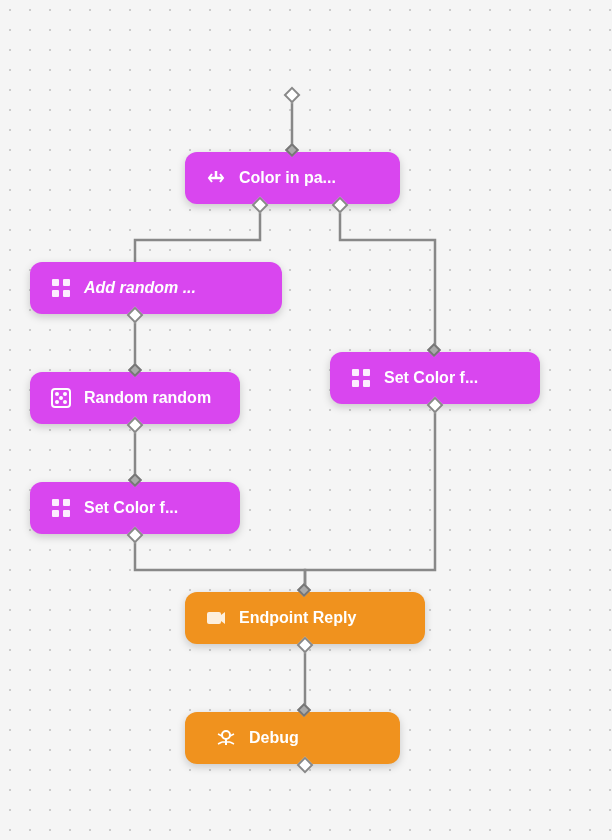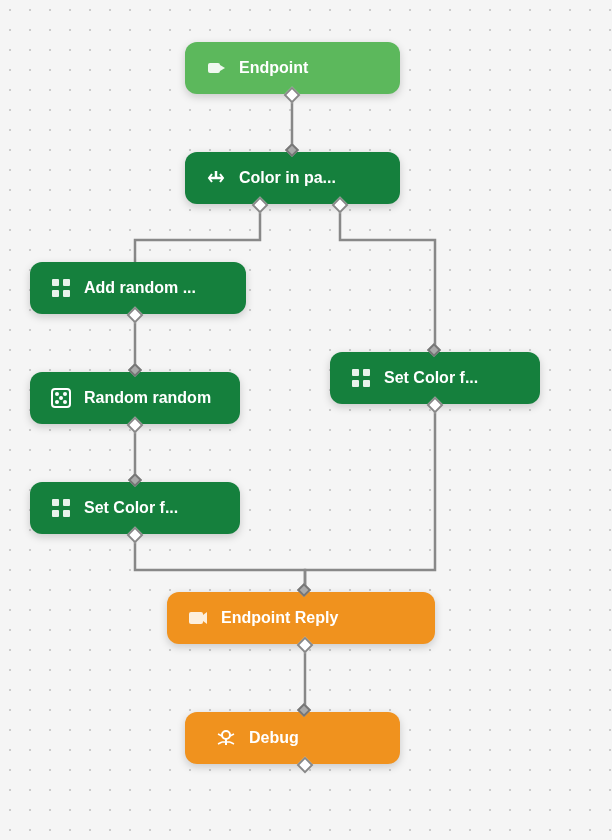--- a/index.html
+++ b/index.html
@@ -41,21 +41,21 @@
       height: 52px;
       color: white;
       font-size: 16px;
       font-weight: 600;
       cursor: pointer;
       user-select: none;
       box-shadow: 0 3px 8px rgba(0,0,0,0.18);
     }
 
     .node-green { background-color: #5cb85c; }
-    .node-cyan  { background-color: #15803d; }
+    .node-cyan  { background-color: #d946ef; }
     .node-orange{ background-color: #f0921e; }
 
     .node-icon {
       width: 26px;
       height: 26px;
       display: flex;
       align-items: center;
       justify-content: center;
       flex-shrink: 0;
     }
@@ -98,43 +98,34 @@
     <line x1="135" y1="424" x2="135" y2="482" stroke="#888" stroke-width="2.5"></line>
 
     <path d="M 135 534 L 135 570 L 305 570 L 305 592" stroke="#888" stroke-width="2.5" fill="none"></path>
 
     <path d="M 435 404 L 435 570 L 305 570 L 305 592" stroke="#888" stroke-width="2.5" fill="none"></path>
 
     <line x1="305" y1="644" x2="305" y2="712" stroke="#888" stroke-width="2.5"></line>
 
   </svg>
 
-  <div class="node node-green" style="left:185px; top:42px; width:215px;">
-    <span class="node-icon">
-      <svg width="22" height="22" viewBox="0 0 22 22" fill="white">
-        <rect x="3" y="6" width="12" height="10" rx="2" fill="white" opacity="0.9"></rect>
-        <polygon points="15,8 20,11 15,14" fill="white" opacity="0.9"></polygon>
-      </svg>
-    </span>
-    <span>Endpoint</span>
-  </div>
 
   <div class="node node-cyan" style="left:185px; top:152px; width:215px;">
     <span class="node-icon">
       <svg width="22" height="22" viewBox="0 0 22 22" fill="white">
         <line x1="4" y1="11" x2="18" y2="11" stroke="white" stroke-width="2.5"></line>
         <line x1="11" y1="4" x2="11" y2="11" stroke="white" stroke-width="2.5"></line>
         <polyline points="7,7 4,11 7,15" stroke="white" stroke-width="2" fill="none"></polyline>
         <polyline points="15,7 18,11 15,15" stroke="white" stroke-width="2" fill="none"></polyline>
       </svg>
     </span>
     <span>Color in pa...</span>
   </div>
 
-  <div class="node node-cyan" style="left:30px; top:262px; width:216px;">
+  <div class="node node-cyan" style="left:30px; top:262px; width:252px;font-style:italic;">
     <span class="node-icon">
       <svg width="22" height="22" viewBox="0 0 22 22">
         <rect x="2" y="2" width="7" height="7" rx="1" fill="white" opacity="0.9"></rect>
         <rect x="13" y="2" width="7" height="7" rx="1" fill="white" opacity="0.9"></rect>
         <rect x="2" y="13" width="7" height="7" rx="1" fill="white" opacity="0.9"></rect>
         <rect x="13" y="13" width="7" height="7" rx="1" fill="white" opacity="0.9"></rect>
       </svg>
     </span>
     <span>Add random ...</span>
   </div>
@@ -170,21 +161,21 @@
       <svg width="22" height="22" viewBox="0 0 22 22">
         <rect x="2" y="2" width="7" height="7" rx="1" fill="white" opacity="0.9"></rect>
         <rect x="13" y="2" width="7" height="7" rx="1" fill="white" opacity="0.9"></rect>
         <rect x="2" y="13" width="7" height="7" rx="1" fill="white" opacity="0.9"></rect>
         <rect x="13" y="13" width="7" height="7" rx="1" fill="white" opacity="0.9"></rect>
       </svg>
     </span>
     <span>Set Color f...</span>
   </div>
 
-  <div class="node node-orange" style="left:167px; top:592px; width:268px;">
+  <div class="node node-orange" style="left:185px; top:592px; width:240px;">
     <span class="node-icon">
       <svg width="22" height="22" viewBox="0 0 22 22" fill="white">
         <rect x="2" y="5" width="14" height="12" rx="2" fill="white" opacity="0.85"></rect>
         <polygon points="16,8 20,5 20,17 16,14" fill="white" opacity="0.85"></polygon>
       </svg>
     </span>
     <span>Endpoint Reply</span>
   </div>
 
   <div class="node node-orange" style="left:185px; top:712px; width:215px;padding-left:28px;">

